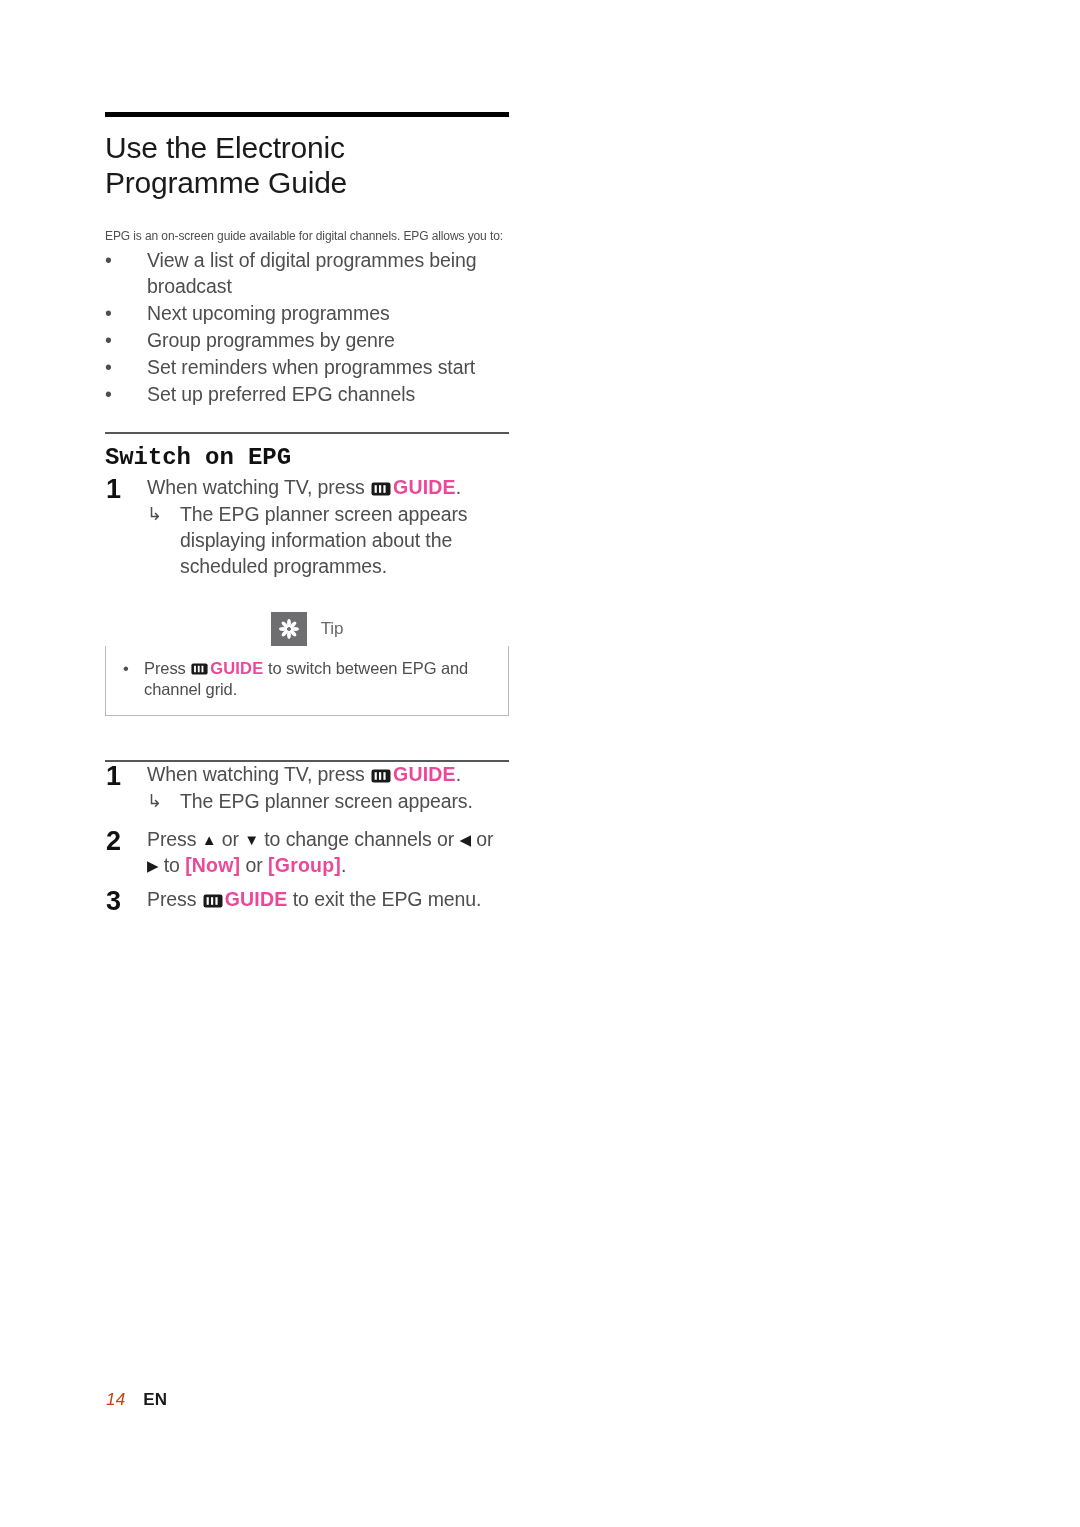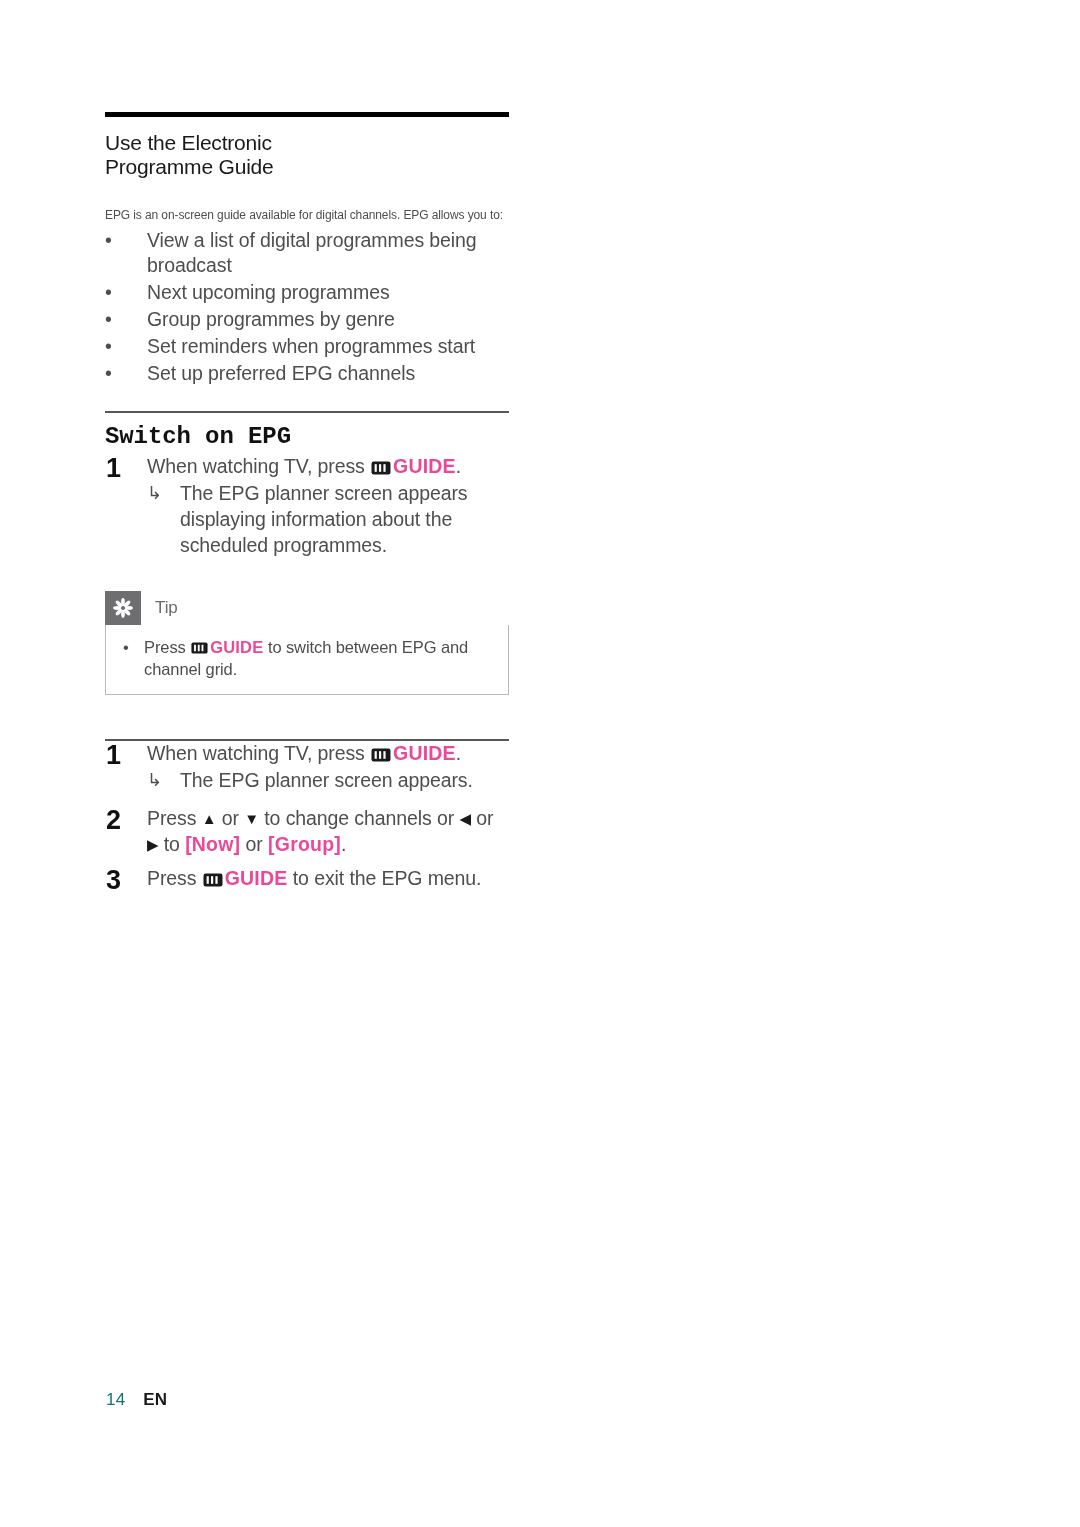--- a/index.html
+++ b/index.html
@@ -33,21 +33,21 @@
   
   .title-rule {
     width: 404px;
     height: 5px;
     background: #000000;
     margin: 0 0 14px 0;
   }
 
   
   .chapter-title {
-    font-size: 21px;
+    font-size: 30px;
     line-height: 1.16;
     font-weight: 400;
     color: #1a1a1a;
     letter-spacing: -0.2px;
     margin: 0 0 28px 0;
     white-space: pre-line;
   }
 
   
   .intro {
@@ -171,20 +171,21 @@
 
   
   .tip {
     margin-top: 32px;
     width: 404px;
   }
   .tip-head {
     display: flex;
     align-items: center;
     height: 34px;
+    justify-content: center;
   }
   .tip-badge {
     width: 36px;
     height: 34px;
     background: #6e6e70;
     display: flex;
     align-items: center;
     justify-content: center;
     flex: none;
   }
@@ -225,22 +226,23 @@
   
   .footer {
     position: absolute;
     left: 106px;
     top: 1390px;
     display: flex;
     align-items: baseline;
   }
   .footer .pageno {
     font-size: 17px;
-    color: #0f766e;
+    color: #c2410c;
     letter-spacing: 0.2px;
+    font-style: italic;
   }
   .footer .lang {
     font-size: 17px;
     font-weight: 700;
     color: #1a1a1a;
     margin-left: 18px;
     letter-spacing: 0.2px;
     text-align: right;
   }
 </style>

